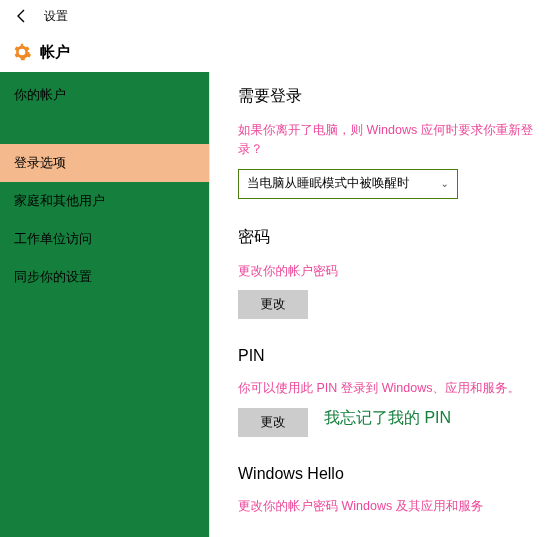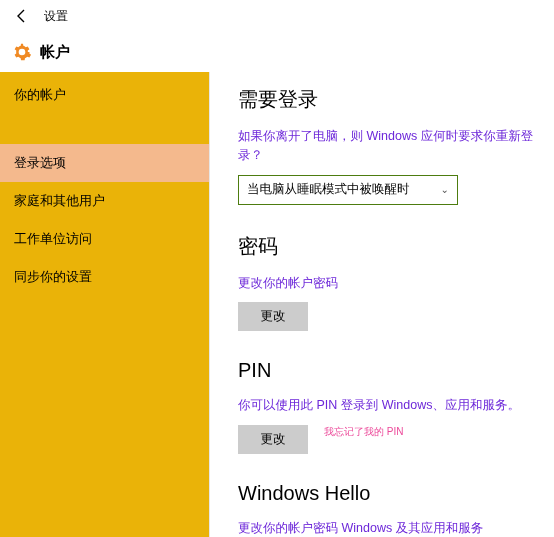--- a/index.html
+++ b/index.html
@@ -30,42 +30,42 @@
     display: flex;
     align-items: center;
     padding: 0 12px;
     background: #fff;
   }
   .gear { width: 20px; height: 20px; color: #f08a24; display:flex; align-items:center; justify-content:center;}
   .pageheader-title { margin-left: 8px; font-size: 15px; font-weight: 600; }
   .body-row { display: flex; height: calc(537px - 72px); }
   .sidebar {
     width: 210px;
-    background: #eab308;
+    background: #15803d;
     border-right: 1px solid #e6e6e6;
     padding-top: 4px;
   }
   .side-item {
     padding: 10px 14px;
     font-size: 13px;
     cursor: pointer;
     color: #000;
   }
   .side-item.selected {
     background: #f4b98d;
     margin-top: 30px;
   }
   .content {
     flex: 1;
     padding: 14px 20px 10px 28px;
     overflow: hidden;
   }
-  .sec-title { font-size: 20px; font-weight: 400; margin-bottom: 14px; margin-top: 0;}
+  .sec-title { font-size: 16px; font-weight: 400; margin-bottom: 14px; margin-top: 0;}
   .sec-title.mt { margin-top: 28px; }
-  .para { font-size: 12.5px; color: #6d28d9; margin-bottom: 10px; line-height: 1.5;}
+  .para { font-size: 12.5px; color: #ec4899; margin-bottom: 10px; line-height: 1.5;}
   .select {
     width: 220px; height: 30px;
     border: 1px solid #4d7c0f;
     display: flex; align-items: center;
     padding: 0 8px;
     font-size: 12.5px;
     background:#fff;
     justify-content: space-between;
     cursor: pointer;
   }
@@ -76,21 +76,21 @@
     padding: 6px 16px;
     background: #ccc;
     border: none;
     font-size: 12.5px;
     color:#000;
     cursor: pointer;
     text-align:center;
     font-family: inherit;
   }
   .btn-row { margin-top: 4px; display:flex; align-items:flex-start; gap:16px;}
-  .link { color: #ec4899; font-size: 10px; cursor:pointer; }
+  .link { color: #15803d; font-size: 16px; cursor:pointer; }
 </style>
 </head>
 <body>
 
 <div class="titlebar">
   <div class="back-btn">
     <svg width="16" height="16" viewBox="0 0 16 16">
         <path d="M10 2 L4 8 L10 14" stroke="#000" stroke-width="1.4" fill="none"></path>
       </svg>
   </div>

